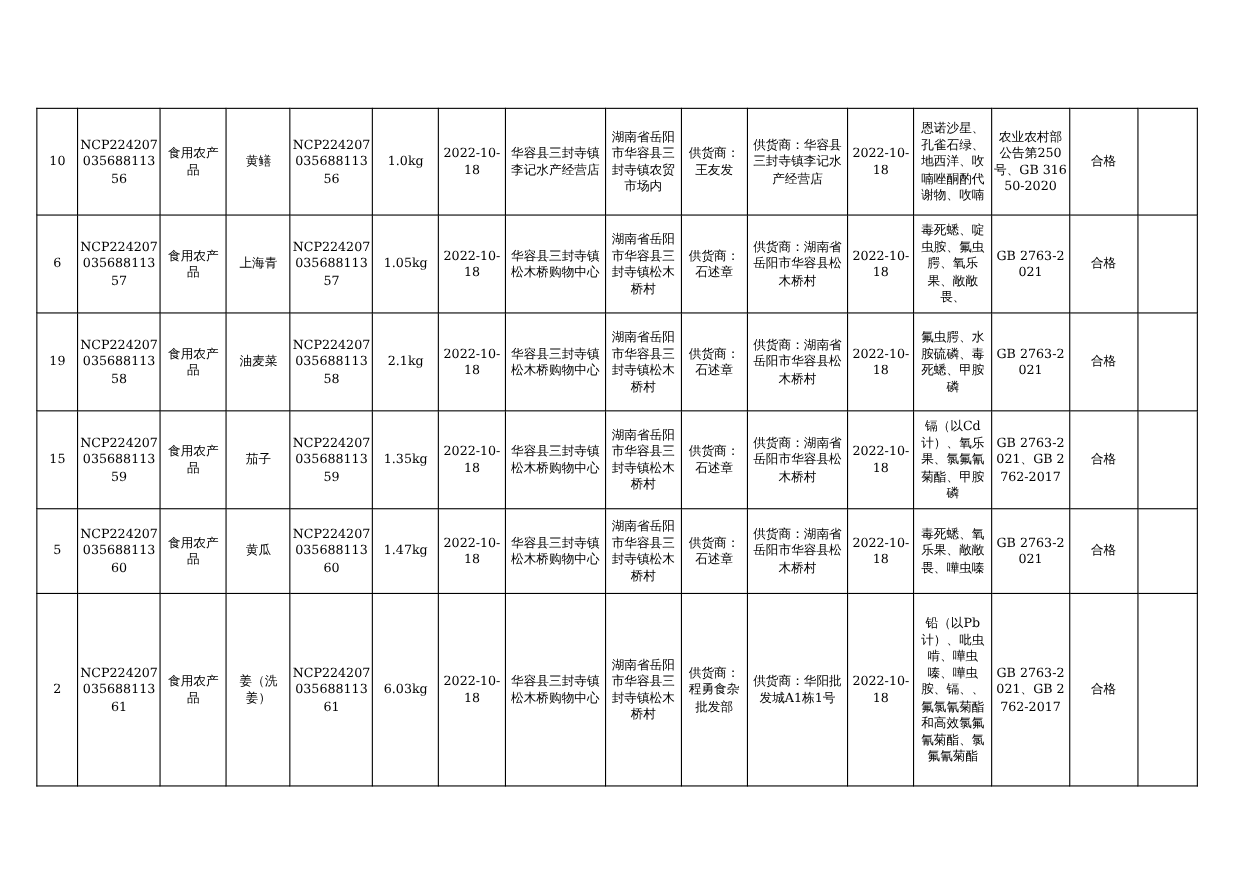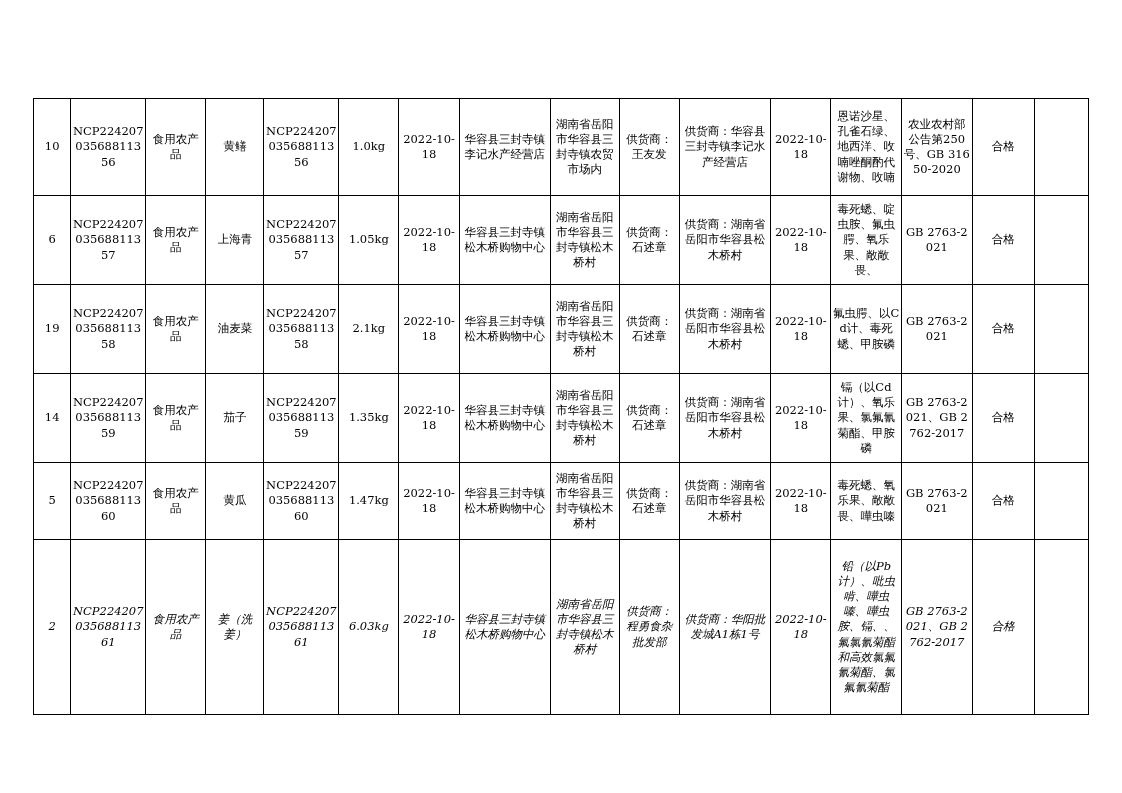--- a/index.html
+++ b/index.html
@@ -61,21 +61,21 @@
   col.c12 { width: 68px; }
   col.c13 { width: 68px; }
   col.c14 { width: 60px; }
   col.c15 { width: 52px; }
 
   .r12 td { height: 92px; }
   .r13 td { height: 84px; }
   .r14 td { height: 84px; }
   .r15 td { height: 84px; }
   .r16 td { height: 72px; }
-  .r17 td { height: 170px; font-style: italic; }
+  .r17 td { height: 170px; }
 
   .code { letter-spacing: 0px; }
 </style>
 </head>
 <body>
 
 <div class="page">
   <div class="table-wrap">
     <table class="report">
       <colgroup>
@@ -139,27 +139,27 @@
           <td>食用农产品</td>
           <td>油麦菜</td>
           <td class="code">NCP22420703568811358</td>
           <td>2.1kg</td>
           <td>2022-10-18</td>
           <td>华容县三封寺镇松木桥购物中心</td>
           <td>湖南省岳阳市华容县三封寺镇松木桥村</td>
           <td>供货商：石述章</td>
           <td>供货商：湖南省岳阳市华容县松木桥村</td>
           <td>2022-10-18</td>
-          <td>氟虫腭、以Cd计、毒死蟋、甲胺磷</td>
+          <td>氟虫腭、水胺硫磷、毒死蟋、甲胺磷</td>
           <td>GB 2763-2021</td>
           <td>合格</td>
           <td></td>
         </tr>
         <tr class="r15">
-          <td>14</td>
+          <td>15</td>
           <td class="code">NCP22420703568811359</td>
           <td>食用农产品</td>
           <td>茄子</td>
           <td class="code">NCP22420703568811359</td>
           <td>1.35kg</td>
           <td>2022-10-18</td>
           <td>华容县三封寺镇松木桥购物中心</td>
           <td>湖南省岳阳市华容县三封寺镇松木桥村</td>
           <td>供货商：石述章</td>
           <td>供货商：湖南省岳阳市华容县松木桥村</td>

